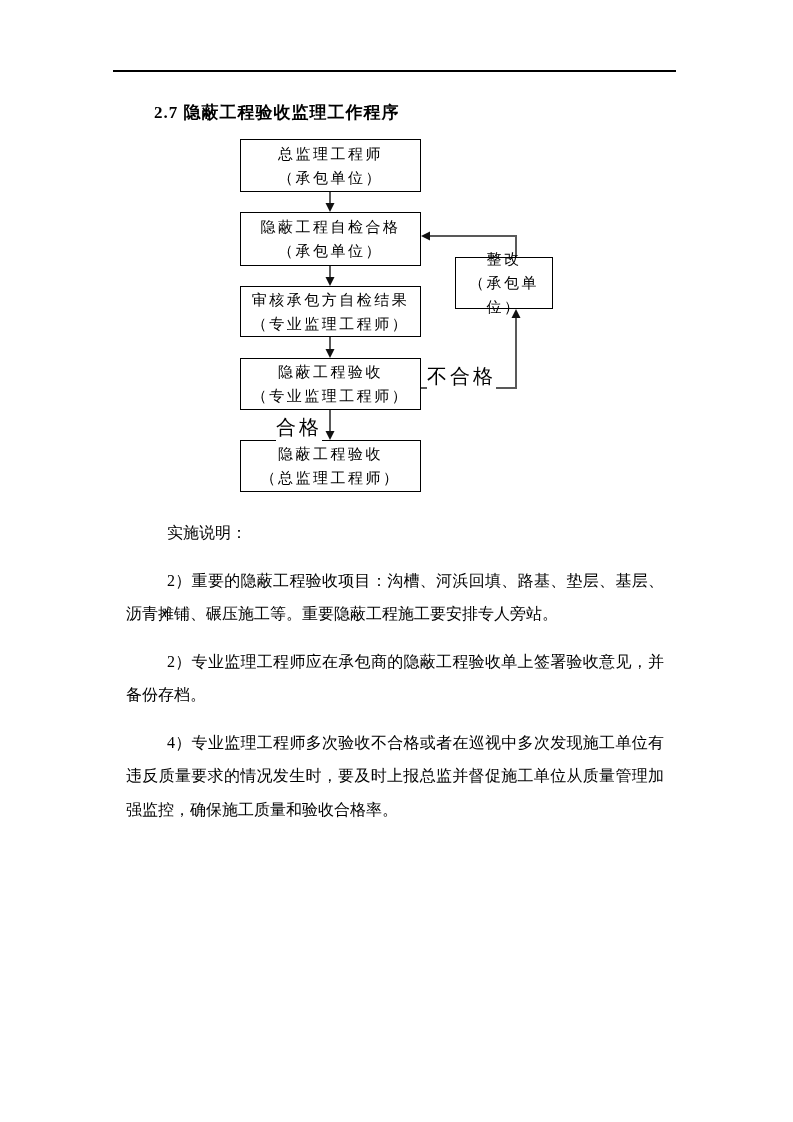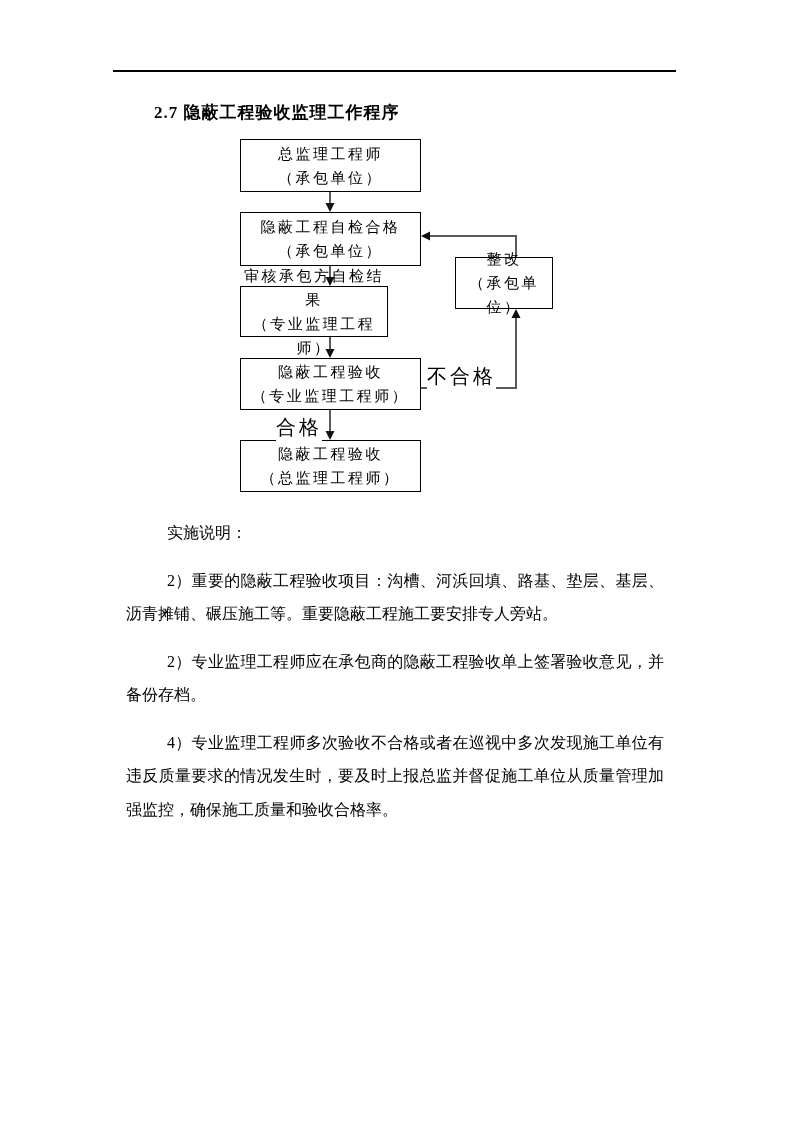--- a/index.html
+++ b/index.html
@@ -48,21 +48,21 @@
     flex-direction: column;
     align-items: center;
     justify-content: center;
     text-align: center;
     font-size: 15px;
     line-height: 24px;
     letter-spacing: 2.5px;
   }
   .box-construction { left: 240px; top: 139px; width: 181px; height: 53px; }
   .box-selfcheck    { left: 240px; top: 212px; width: 181px; height: 54px; }
-  .box-review       { left: 240px; top: 286px; width: 148px; height: 51px; }
+  .box-review       { left: 240px; top: 286px; width: 181px; height: 51px; }
   .box-accept-pro   { left: 240px; top: 358px; width: 181px; height: 52px; }
   .box-accept-chief { left: 240px; top: 440px; width: 181px; height: 52px; }
   .box-rectify      { left: 455px; top: 257px; width: 98px; height: 52px; }
   .edge-label {
     position: absolute;
     font-size: 20px;
     letter-spacing: 3px;
     white-space: nowrap;
     background: #ffffff;
   }

